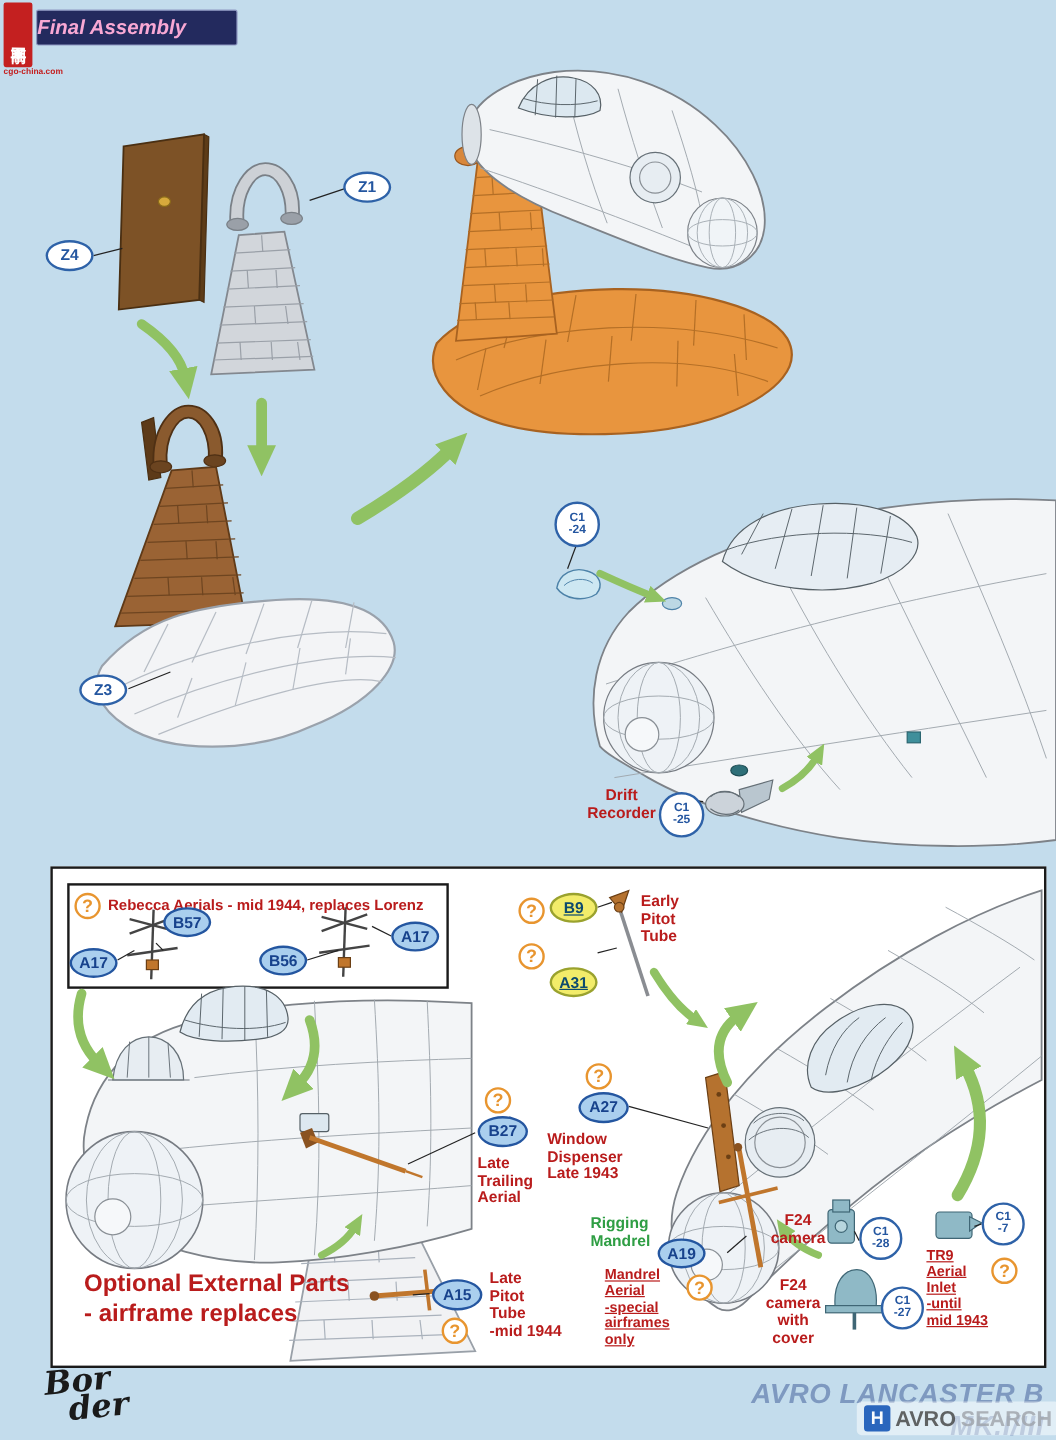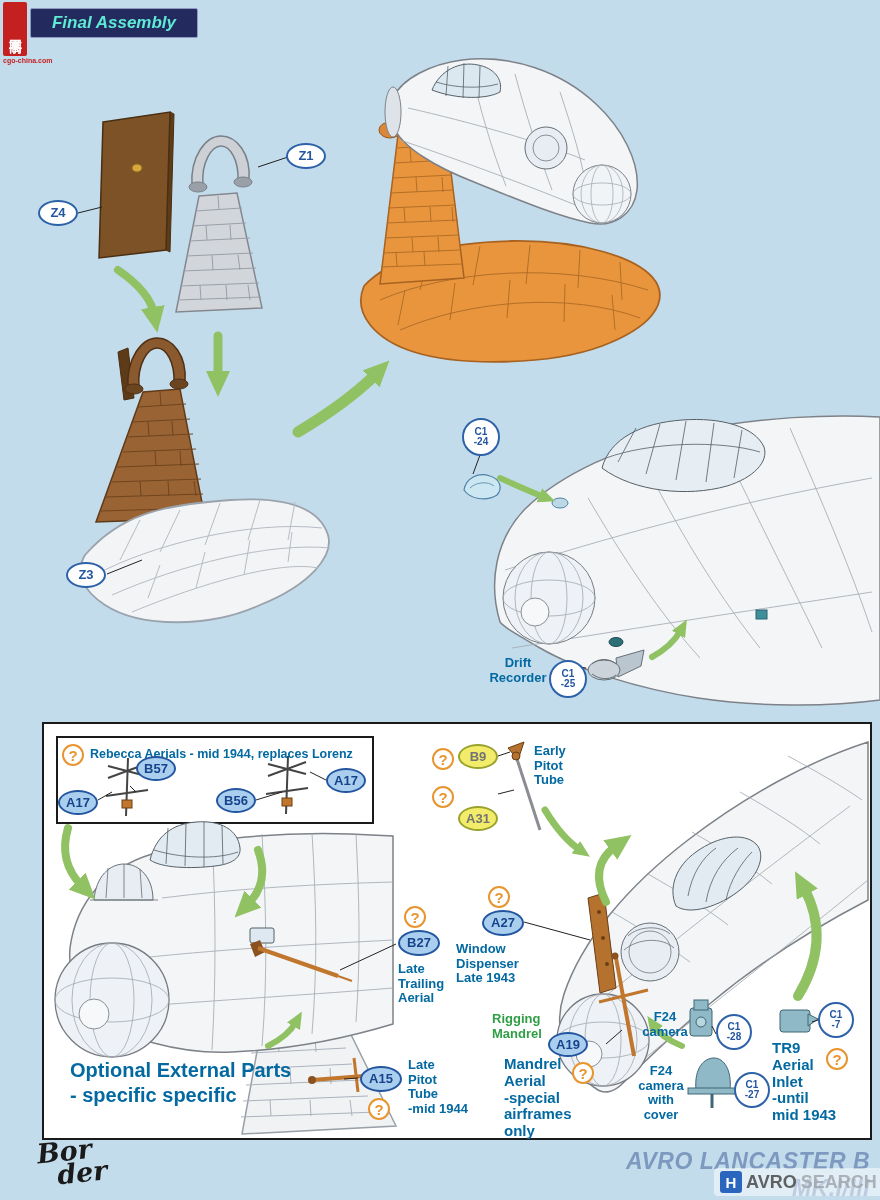--- a/index.html
+++ b/index.html
@@ -7,46 +7,46 @@
   body {
     position:relative;
     background:#c3dcec;
     font-family:"Liberation Sans", sans-serif;
     overflow:hidden;
   }
   .abs { position:absolute; }
   .banner {
     position:absolute; left:30px; top:8px; width:168px; height:30px;
     background:#232a5e; border:1px solid #8f98c2; border-radius:2px;
-    color:#5eead4; display:flex; align-items:center; justify-content:center;
+    color:#f9a8d4; display:flex; align-items:center; justify-content:flex-start;
     font-style:italic; font-weight:bold; font-size:17px;
   }
   .oval {
     position:absolute; display:flex; align-items:center; justify-content:center;
     border-radius:50%; font-weight:bold; text-align:center;
     background:#fff; border:2px solid #2e62a8; color:#2456a0;
     font-size:13px; line-height:1.05; white-space:pre-line;
   }
   .oval.blue { background:#aacfee; border-color:#2456a0; color:#17428c; }
-  .oval.yellow { background:#f2ec6a; border-color:#9aa22e; color:#737373; }
+  .oval.yellow { background:#f2ec6a; border-color:#9aa22e; color:#0c4a6e;text-decoration:underline; }
   .oval.circle { font-size:10px; }
   .q {
     position:absolute; width:22px; height:22px; border-radius:50%;
     border:2.5px solid #e8952f; background:#fff; color:#e8952f;
     font-weight:bold; font-size:15px;
     display:flex; align-items:center; justify-content:center;
   }
   .lbl {
-    position:absolute; font-weight:bold; color:#0369a1;
+    position:absolute; font-weight:bold; color:#b91c1c;
     font-size:13px; line-height:1.12; white-space:pre-line;
   }
   .lbl.center { text-align:center; }
   .lbl.green { color:#2f9e44; }
   .lbl.big { font-size:20px; line-height:1.25; }
-  .lbl.sm { font-size:15px; }
+  .lbl.sm { font-size:12px;text-decoration:underline; }
   .box { position:absolute; background:#fff; border:2px solid #1a1a1a; }
   .brand {
     position:absolute; left:38px; top:1140px;
     font-family:"DejaVu Serif", serif; font-style:italic; font-weight:bold;
     font-size:27px; color:#1a1a1a; line-height:0.85; transform:rotate(-6deg);
   }
   .brand .l2 { display:block; padding-left:18px; }
   .product-title {
     position:absolute; left:552px; top:1148px; width:318px; text-align:right;
     font-size:23px; font-weight:bold; font-style:italic; color:#7e99c0;
@@ -474,21 +474,21 @@
 Aerial</div>
 
 <div class="oval blue" style="left:360px;top:1066px;width:42px;height:26px">A15</div>
 <div class="q" style="left:368px;top:1098px">?</div>
 <div class="lbl" style="left:408px;top:1058px">Late
 Pitot
 Tube
 -mid 1944</div>
 
 <div class="lbl big" style="left:70px;top:1058px;width:310px">Optional External Parts
-- specific specific</div>
+- airframe replaces</div>
 
 <div class="q" style="left:432px;top:748px">?</div>
 <div class="oval yellow" style="left:458px;top:744px;width:40px;height:25px">B9</div>
 <div class="q" style="left:432px;top:786px">?</div>
 <div class="oval yellow" style="left:458px;top:806px;width:40px;height:25px">A31</div>
 <div class="lbl" style="left:534px;top:744px">Early
 Pitot
 Tube</div>
 
 <div class="q" style="left:488px;top:886px">?</div>

